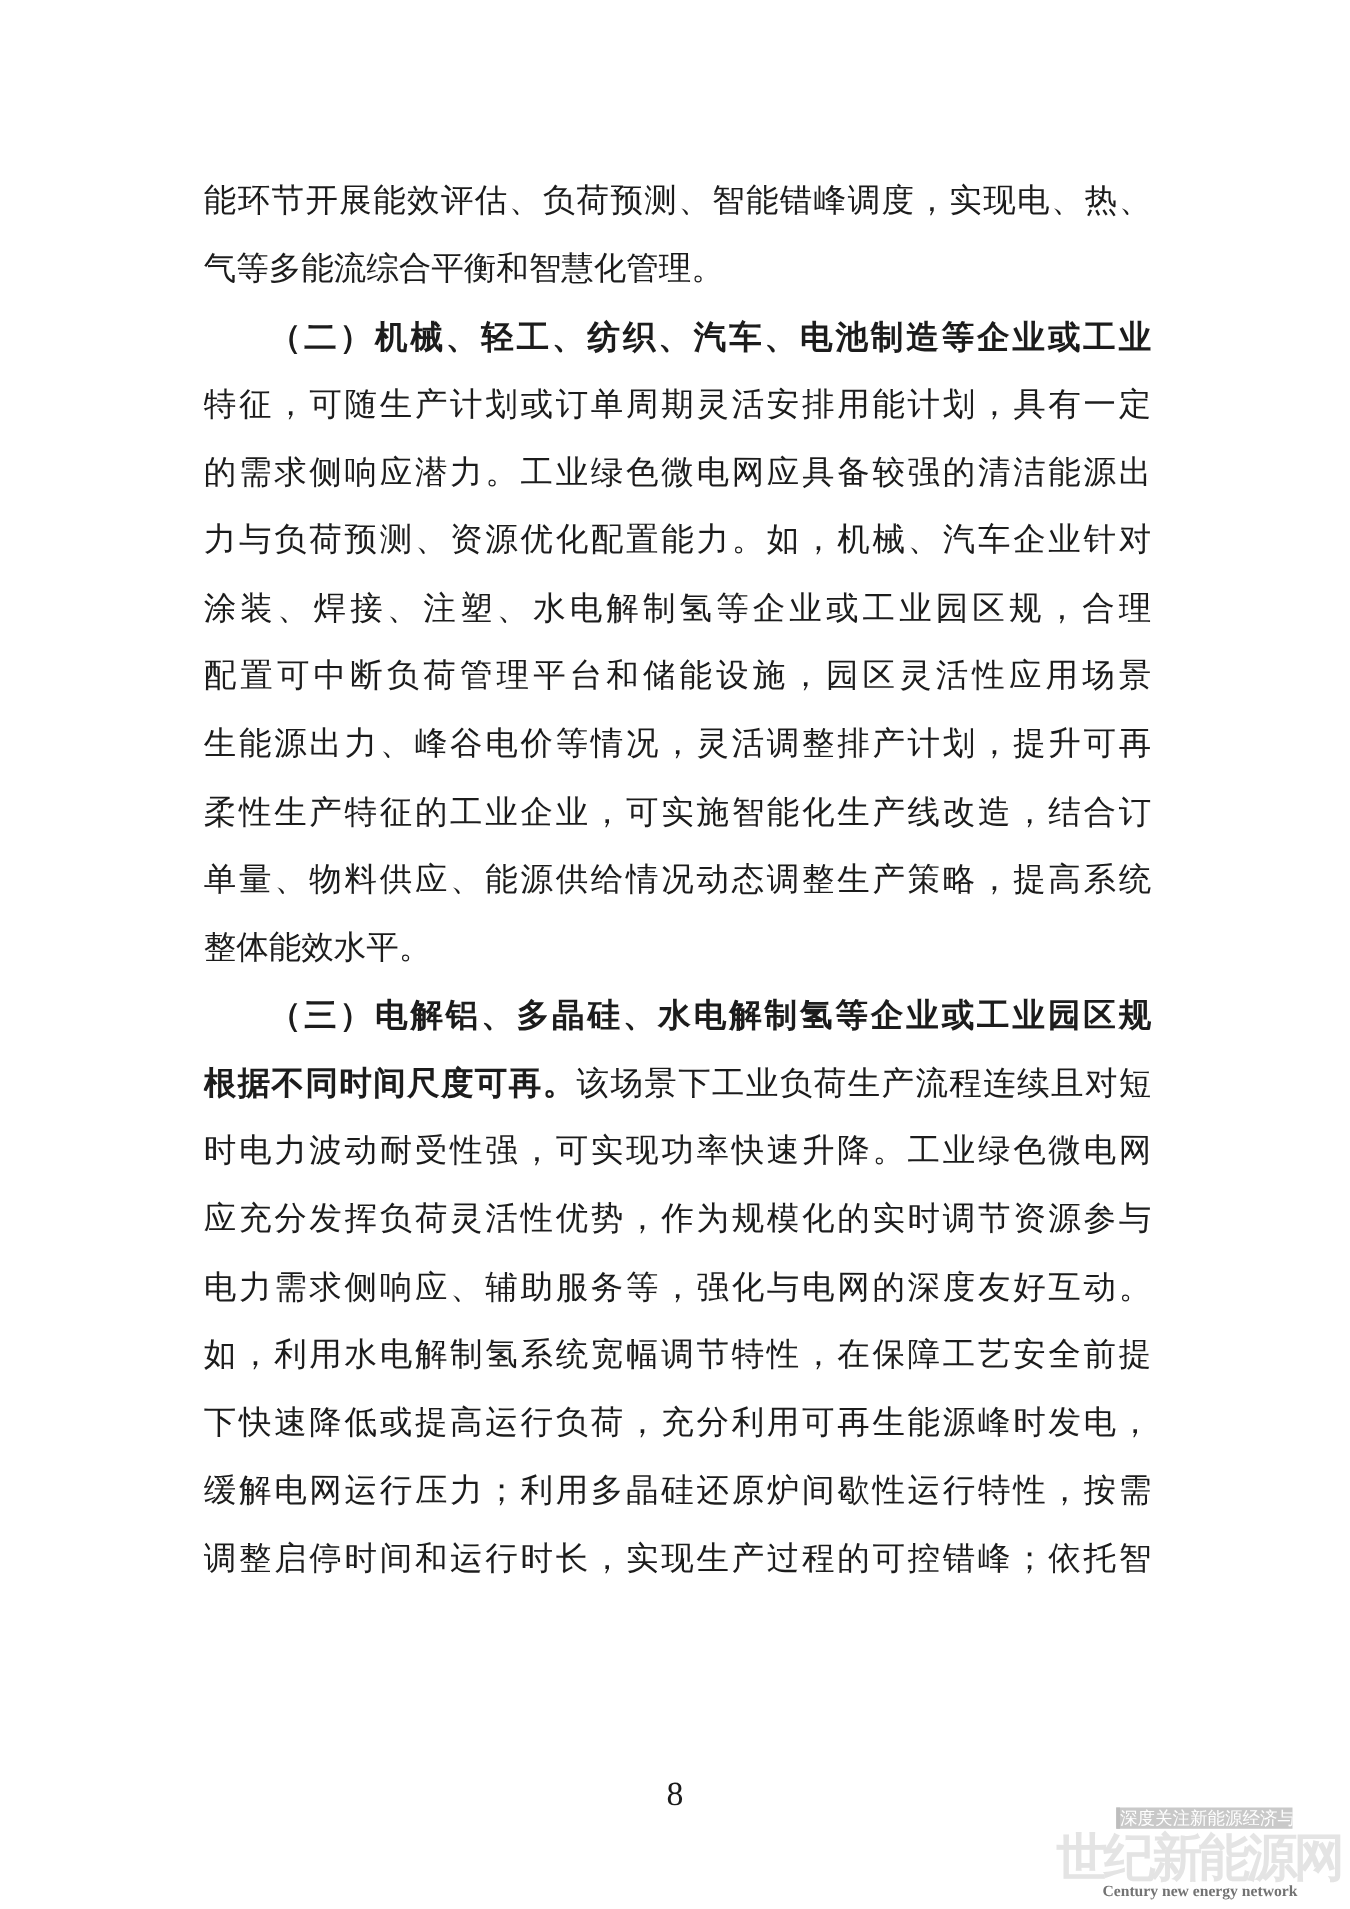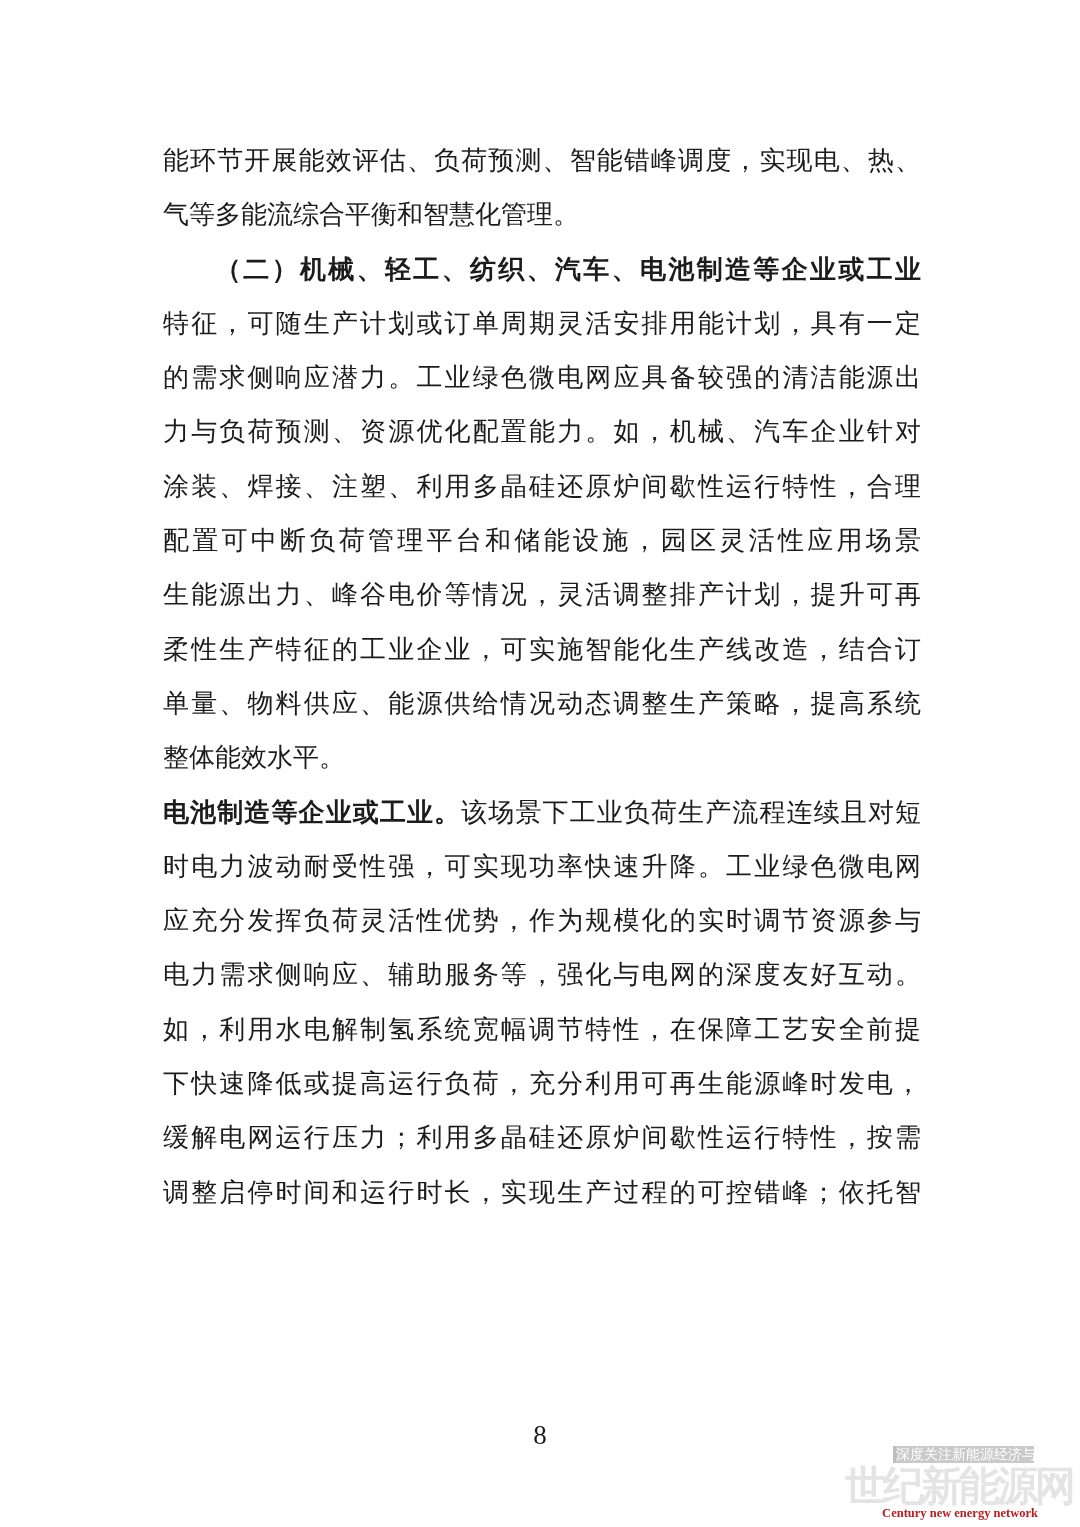--- a/index.html
+++ b/index.html
@@ -77,44 +77,45 @@
     color: #e4e4e4;
     letter-spacing: -3px;
     white-space: nowrap;
     overflow: hidden;
   }
   .wm-tagline {
     position: absolute;
     left: 882px;
     top: 1506px;
     width: 156px;
-    text-align: right;
+    text-align: left;
     font-size: 12.5px;
     font-weight: 700;
-    color: #b91c1c;
+    color: #737373;
     white-space: nowrap;
   }
 </style>
 </head>
 <body>
 
 <div class="text-block">
     <div class="line"><span class="r">能环节开展能效评估、负荷预测、智能错峰调度，实现电、热、</span></div>
     <div class="line no-stretch"><span class="r">气等多能流综合平衡和智慧化管理。</span></div>
     <div class="line indent"><span class="b">（二）机械、轻工、纺织、汽车、电池制造等企业或工业</span></div>
     <div class="line"><span class="r">特征，可随生产计划或订单周期灵活安排用能计划，具有一定</span></div>
     <div class="line"><span class="r">的需求侧响应潜力。工业绿色微电网应具备较强的清洁能源出</span></div>
     <div class="line"><span class="r">力与负荷预测、资源优化配置能力。如，机械、汽车企业针对</span></div>
-    <div class="line"><span class="r">涂装、焊接、注塑、利用多晶硅还原炉间歇性运行特性，合理</span></div>
+    <div class="line"><span class="r">涂装、焊接、注塑、水电解制氢等企业或工业园区规，合理</span></div>
     <div class="line"><span class="r">配置可中断负荷管理平台和储能设施，园区灵活性应用场景</span></div>
     <div class="line"><span class="r">生能源出力、峰谷电价等情况，灵活调整排产计划，提升可再</span></div>
     <div class="line"><span class="r">柔性生产特征的工业企业，可实施智能化生产线改造，结合订</span></div>
     <div class="line"><span class="r">单量、物料供应、能源供给情况动态调整生产策略，提高系统</span></div>
     <div class="line no-stretch"><span class="r">整体能效水平。</span></div>
-    <div class="line"><span class="b">电池制造等企业或工业。</span><span class="r">该场景下工业负荷生产流程连续且对短</span></div>
+    <div class="line indent"><span class="b">（三）电解铝、多晶硅、水电解制氢等企业或工业园区规</span></div>
+    <div class="line"><span class="b">根据不同时间尺度可再。</span><span class="r">该场景下工业负荷生产流程连续且对短</span></div>
     <div class="line"><span class="r">时电力波动耐受性强，可实现功率快速升降。工业绿色微电网</span></div>
     <div class="line"><span class="r">应充分发挥负荷灵活性优势，作为规模化的实时调节资源参与</span></div>
     <div class="line"><span class="r">电力需求侧响应、辅助服务等，强化与电网的深度友好互动。</span></div>
     <div class="line"><span class="r">如，利用水电解制氢系统宽幅调节特性，在保障工艺安全前提</span></div>
     <div class="line"><span class="r">下快速降低或提高运行负荷，充分利用可再生能源峰时发电，</span></div>
     <div class="line"><span class="r">缓解电网运行压力；利用多晶硅还原炉间歇性运行特性，按需</span></div>
     <div class="line"><span class="r">调整启停时间和运行时长，实现生产过程的可控错峰；依托智</span></div>
   </div>
 
 <div class="page-number">8</div>

